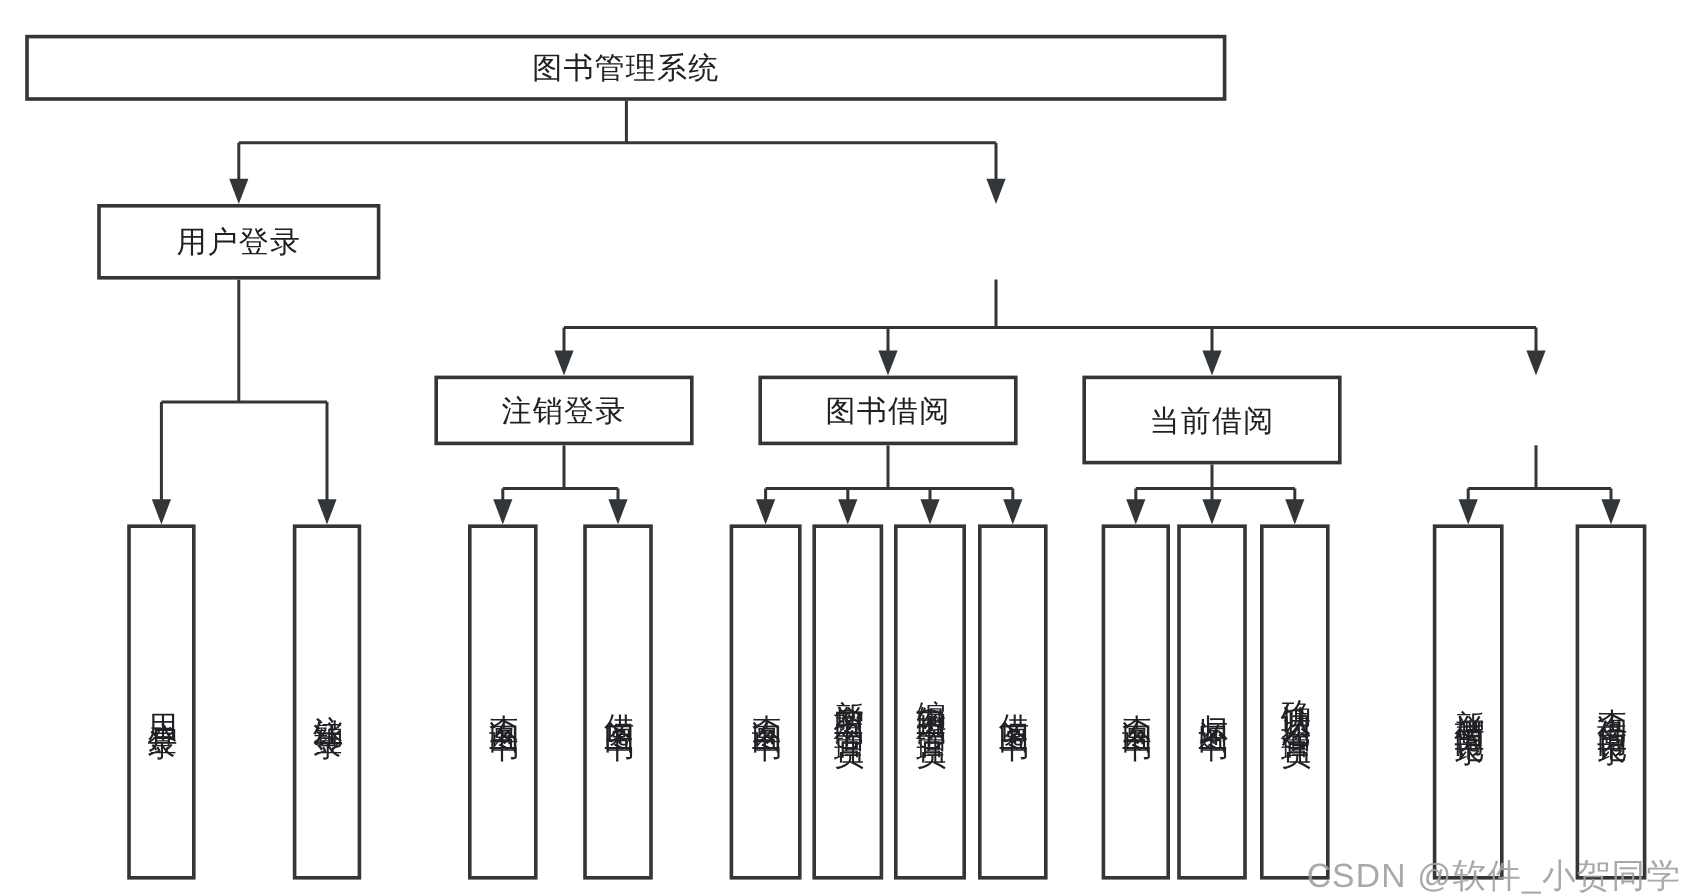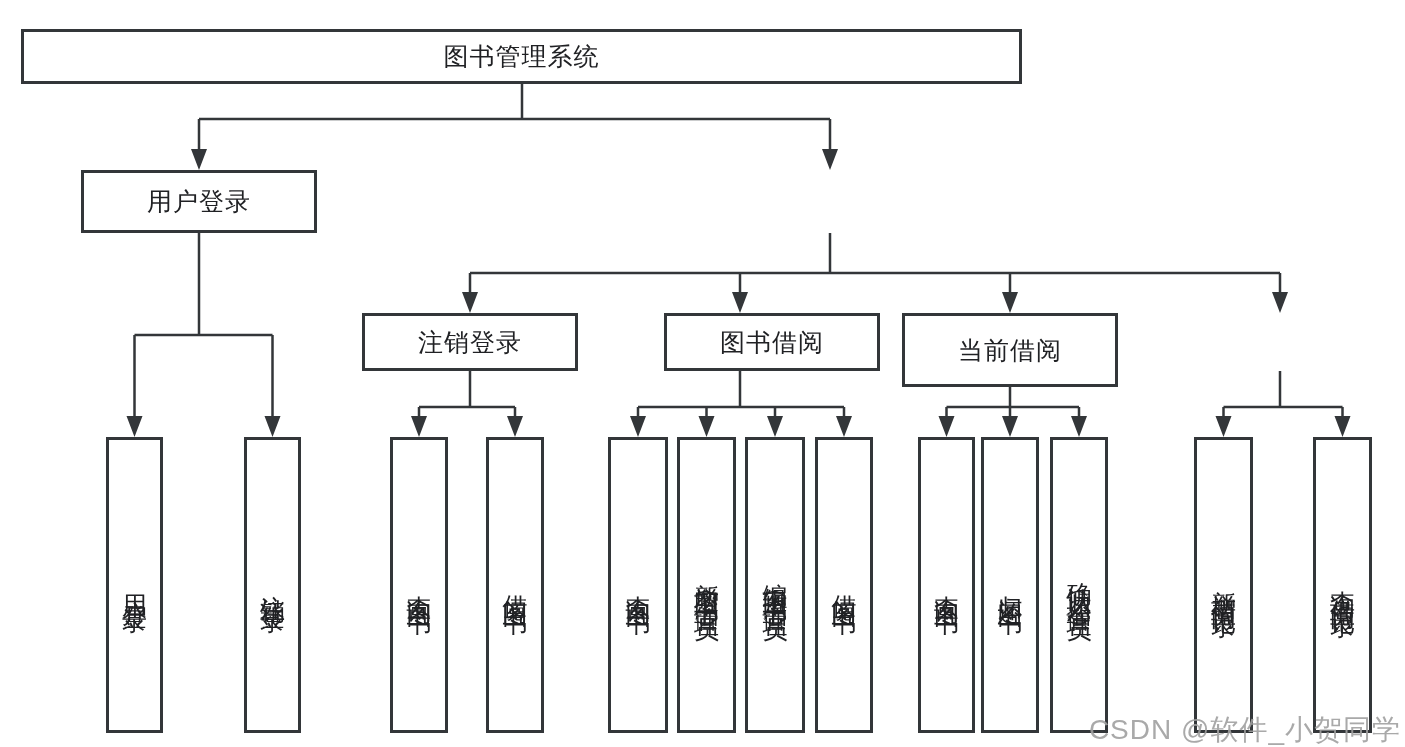--- a/index.html
+++ b/index.html
@@ -72,21 +72,21 @@
     <span class="h-label">图书管理系统</span>
   </div>
 
   <div class="box" style="left:81px; top:170px; width:236px; height:63px;">
     <span class="h-label">用户登录</span>
   </div>
 
   <div class="box" style="left:362px; top:313px; width:216px; height:58px;">
     <span class="h-label">注销登录</span>
   </div>
-  <div class="box" style="left:632px; top:313px; width:216px; height:58px;margin-left:32px;">
+  <div class="box" style="left:632px; top:313px; width:216px; height:58px;">
     <span class="h-label">图书借阅</span>
   </div>
   <div class="box" style="left:902px; top:313px; width:216px; height:74px;">
     <span class="h-label">当前借阅</span>
   </div>
 
   <div class="box" style="left:106px; top:437px; width:57px; height:296px;">
     <span class="v">用户登录</span>
   </div>
   <div class="box" style="left:244px; top:437px; width:57px; height:296px;">

